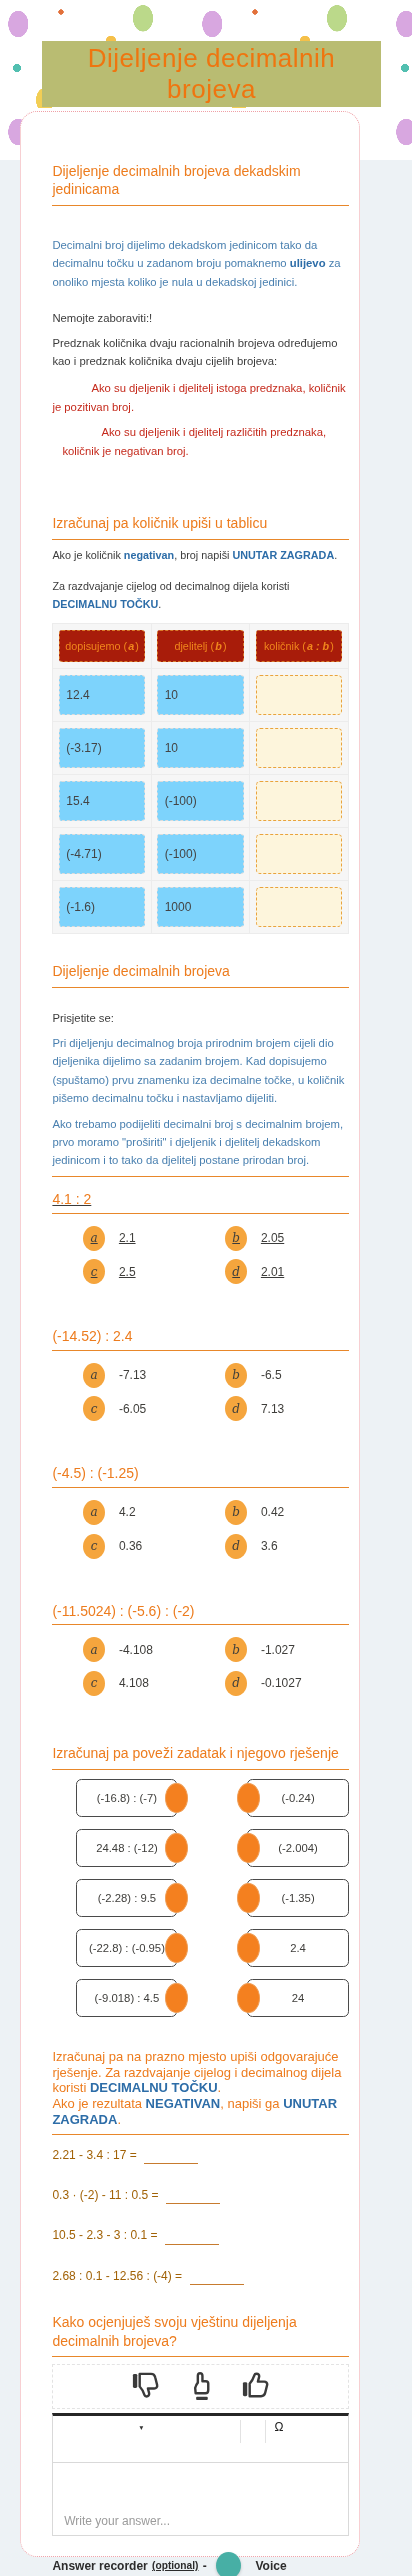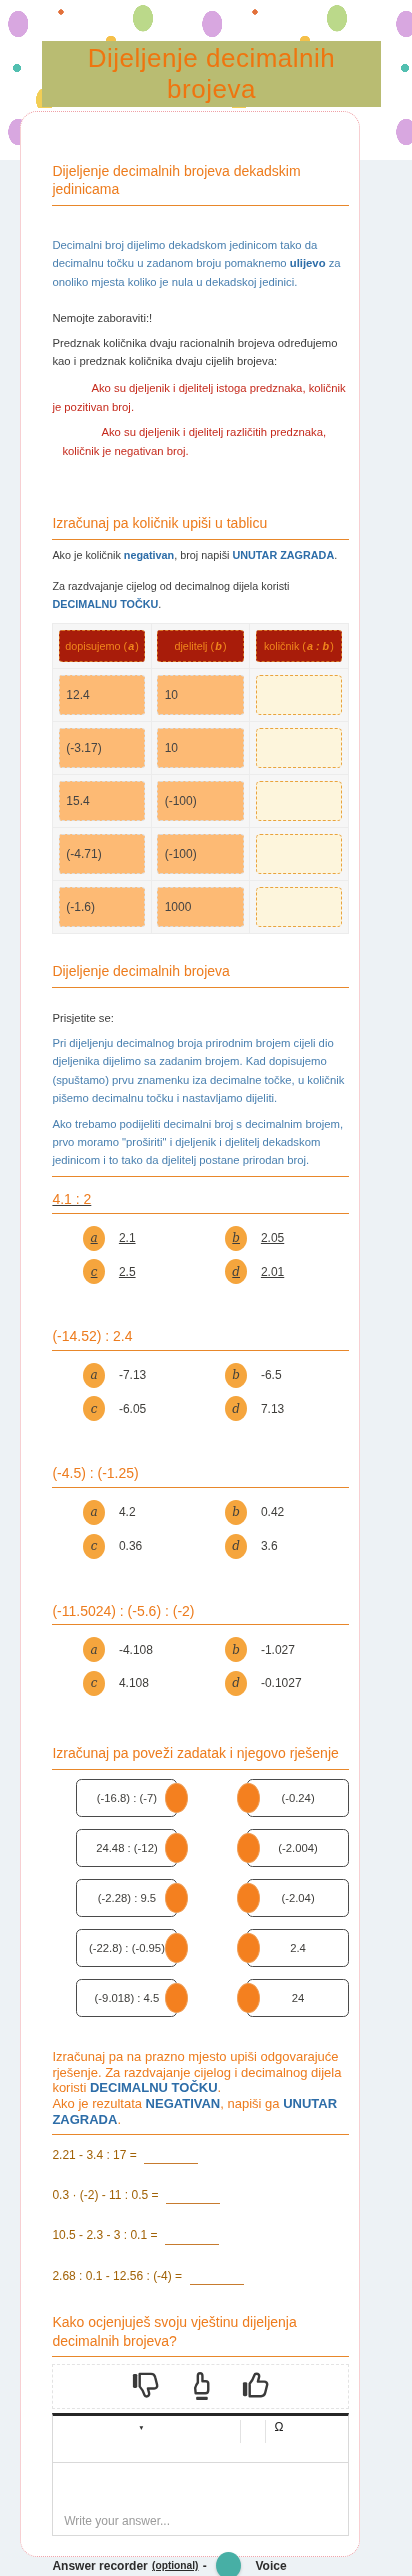--- a/index.html
+++ b/index.html
@@ -63,21 +63,21 @@
   
   .qtable { width:100%; border-collapse:collapse; background:#f6f6f6; border:0.5px solid #ececec; }
   .qtable td { border:0.5px solid #ececec; padding:6px 5.4px; width:33.33%; }
   .hd-box {
     background:#a81c0a; border:1.1px dashed #d97b2a; border-radius:3.2px;
     color:#f0861c; font-size:10.8px; height:32px;
     display:flex; align-items:center; justify-content:center;
   }
   .hd-box i { font-style:italic; font-weight:bold; margin:0 1.1px; }
   .cell-box {
-    background:#fdba74; border:1.1px dashed #dcdcdc; border-radius:3.2px;
+    background:#7dd3fc; border:1.1px dashed #dcdcdc; border-radius:3.2px;
     height:40px; display:flex; align-items:center; padding-left:6.5px;
     font-size:12px; color:#444;
   }
   .ans-box {
     background:#fdf5dc; border:1.1px dashed #e9a33d; border-radius:4.3px;
     height:40px;
   }
   
   .opts { margin-left:31px; margin-top:12px; display:grid; grid-template-columns:142px 142px; row-gap:8.6px; }
   .opt { display:flex; align-items:center; gap:14px; }
@@ -379,21 +379,21 @@
           <span>(-2.004)</span>
         </div>
     </div>
     <div class="match-row">
       <div class="mbox">
           <span>(-2.28) : 9.5</span>
           <span class="oval r"></span>
         </div>
       <div class="mbox right">
           <span class="oval l"></span>
-          <span>(-2.04)</span>
+          <span>(-1.35)</span>
         </div>
     </div>
     <div class="match-row">
       <div class="mbox">
           <span>(-22.8) : (-0.95)</span>
           <span class="oval r"></span>
         </div>
       <div class="mbox right">
           <span class="oval l"></span>
           <span>2.4</span>

